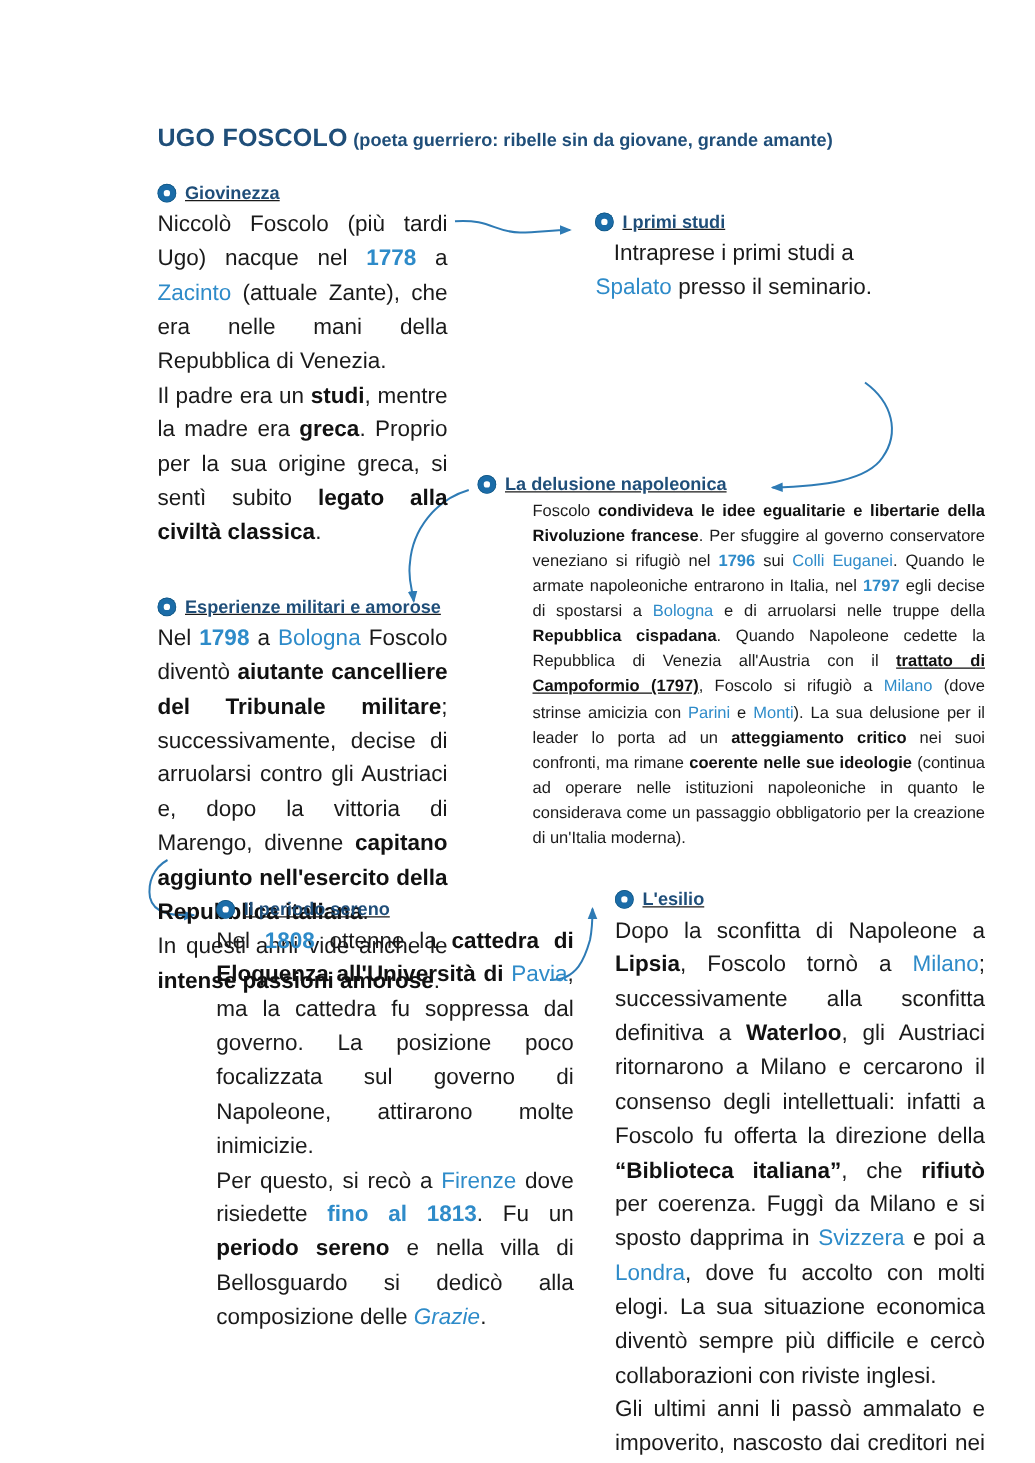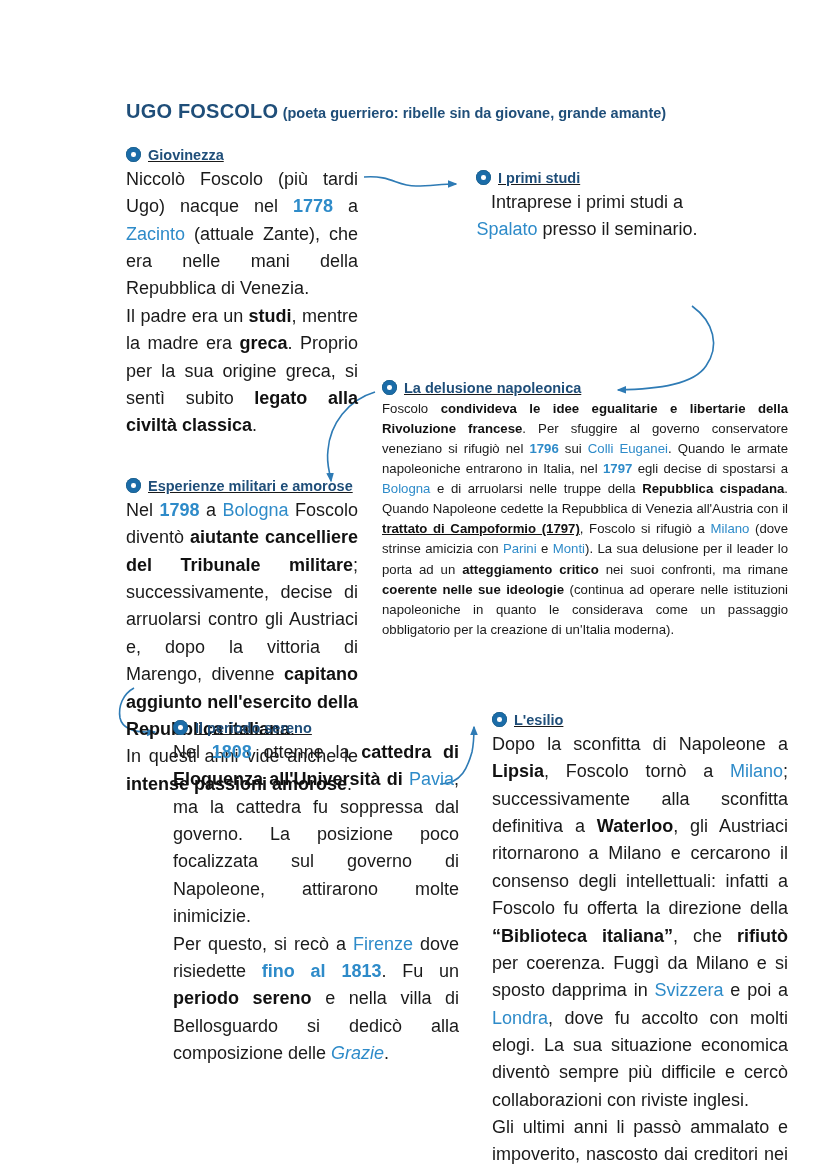--- a/index.html
+++ b/index.html
@@ -95,21 +95,21 @@
   .it { font-style: italic; color: #2E8BC9; }
 
   
   #blk-giovinezza   { left: 126px; top: 147px;  width: 232px; }
   #blk-primi-studi  { left: 476px; top: 170px;  width: 222px; }
   #blk-delusione    { left: 382px; top: 380px;  width: 406px; }
   #blk-esperienze   { left: 126px; top: 478px;  width: 232px; }
   #blk-sereno       { left: 173px; top: 720px;  width: 286px; }
   #blk-esilio       { left: 492px; top: 712px;  width: 296px; }
 
-  #blk-delusione .body-txt { font-size: 13.2px; }
+  #blk-delusione .body-txt { font-size: 13.2px; margin-left: 44px; }
 </style>
 </head>
 <body>
 
 <div id="page">
 
   <svg class="svg-layer" viewBox="0 0 828 1170" width="828" height="1170" xmlns="http://www.w3.org/2000/svg">
     <defs>
       <marker id="ah-r" viewBox="0 0 10 10" refX="8.5" refY="5" markerWidth="6" markerHeight="6" orient="auto-start-reverse">
         <path d="M 0 1 L 10 5 L 0 9 z" fill="#2E7BB5"></path>

